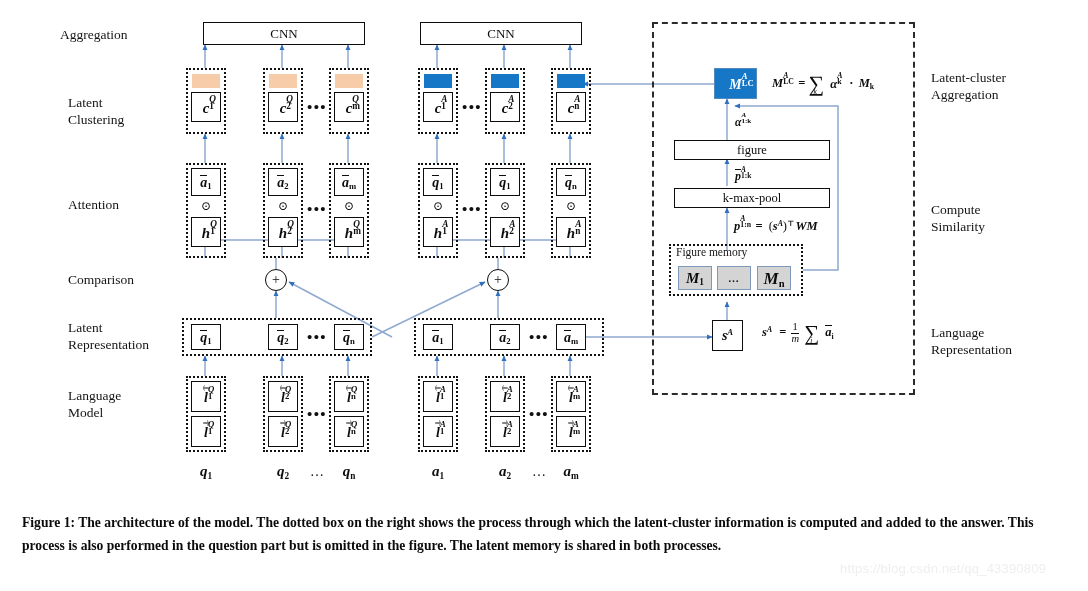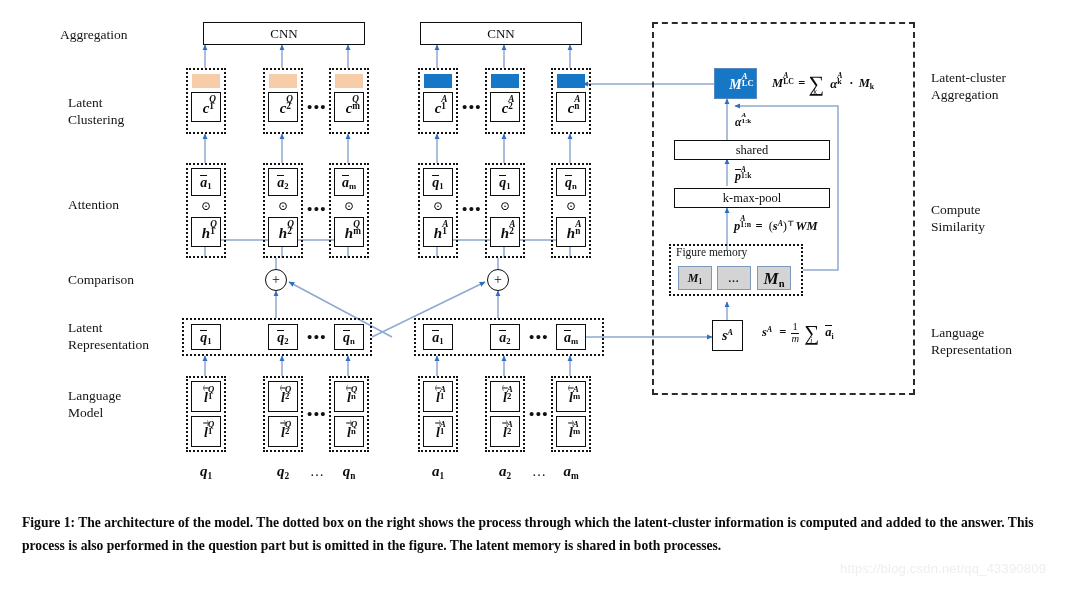--- a/index.html
+++ b/index.html
@@ -466,42 +466,42 @@
     <span style="font-style:normal;">·</span>
     <span style="margin-left:2px;">M<span class="sub">k</span></span>
   </span>
 </div>
 
 <div class="abs" style="left:735px;top:112px;width:70px;">
   <span class="m" style="font-size:11.5px;">α<span class="subsup"><i class="s">1:k</i><i class="p">A</i></span></span>
 </div>
 
 <div class="abs solidbox" style="left:674px;top:140px;width:156px;height:20px;">
-  <span style="font-size:12.5px;">shared</span>
+  <span style="font-size:12.5px;">figure</span>
 </div>
 
 <div class="abs" style="left:735px;top:166px;width:70px;">
   <span class="m" style="font-size:12px;"><span class="ovl">p</span><span class="subsup"><i class="s">1:k</i><i class="p">A</i></span></span>
 </div>
 
 <div class="abs solidbox" style="left:674px;top:188px;width:156px;height:20px;">
   <span style="font-size:12.5px;">k-max-pool</span>
 </div>
 
 <div class="abs" style="left:734px;top:216px;width:190px;">
   <span class="m" style="font-size:12.5px;">p<span class="subsup" style="margin-right:12px;"><i class="s">1:n</i><i class="p">A</i></span>
     <span style="font-style:normal;">=</span>
     <span style="font-style:normal;font-weight:normal;margin-left:3px;">(</span><span>s</span><span class="sup">A</span><span style="font-style:normal;font-weight:normal;">)</span><span style="font-style:normal;font-size:.62em;position:relative;top:-.55em;">⊤</span><span style="margin-left:1px;">WM</span>
   </span>
 </div>
 
 <div class="abs dotgroup" style="left:669px;top:244px;width:134px;height:52px;"></div>
 <div class="abs" style="left:676px;top:246px;width:120px;font-size:11.5px;color:#141414;">Figure memory</div>
 <div class="abs memcell" style="left:678px;top:266px;width:34px;height:24px;">
-  <span class="m" style="font-size:12px;">M<span class="sub">1</span></span>
+  <span class="m" style="font-size:15px;">M<span class="sub">1</span></span>
 </div>
 <div class="abs memcell" style="left:717px;top:266px;width:34px;height:24px;">
   <span style="font-size:11px;font-weight:bold;color:#111;letter-spacing:1px;">…</span>
 </div>
 <div class="abs memcell" style="left:757px;top:266px;width:34px;height:24px;">
   <span class="m" style="font-size:17px;">M<span class="sub">n</span></span>
 </div>
 
 <div class="abs solidbox" style="left:712px;top:320px;width:31px;height:31px;">
   <span class="m" style="font-size:14px;">s<span class="sup">A</span></span>

